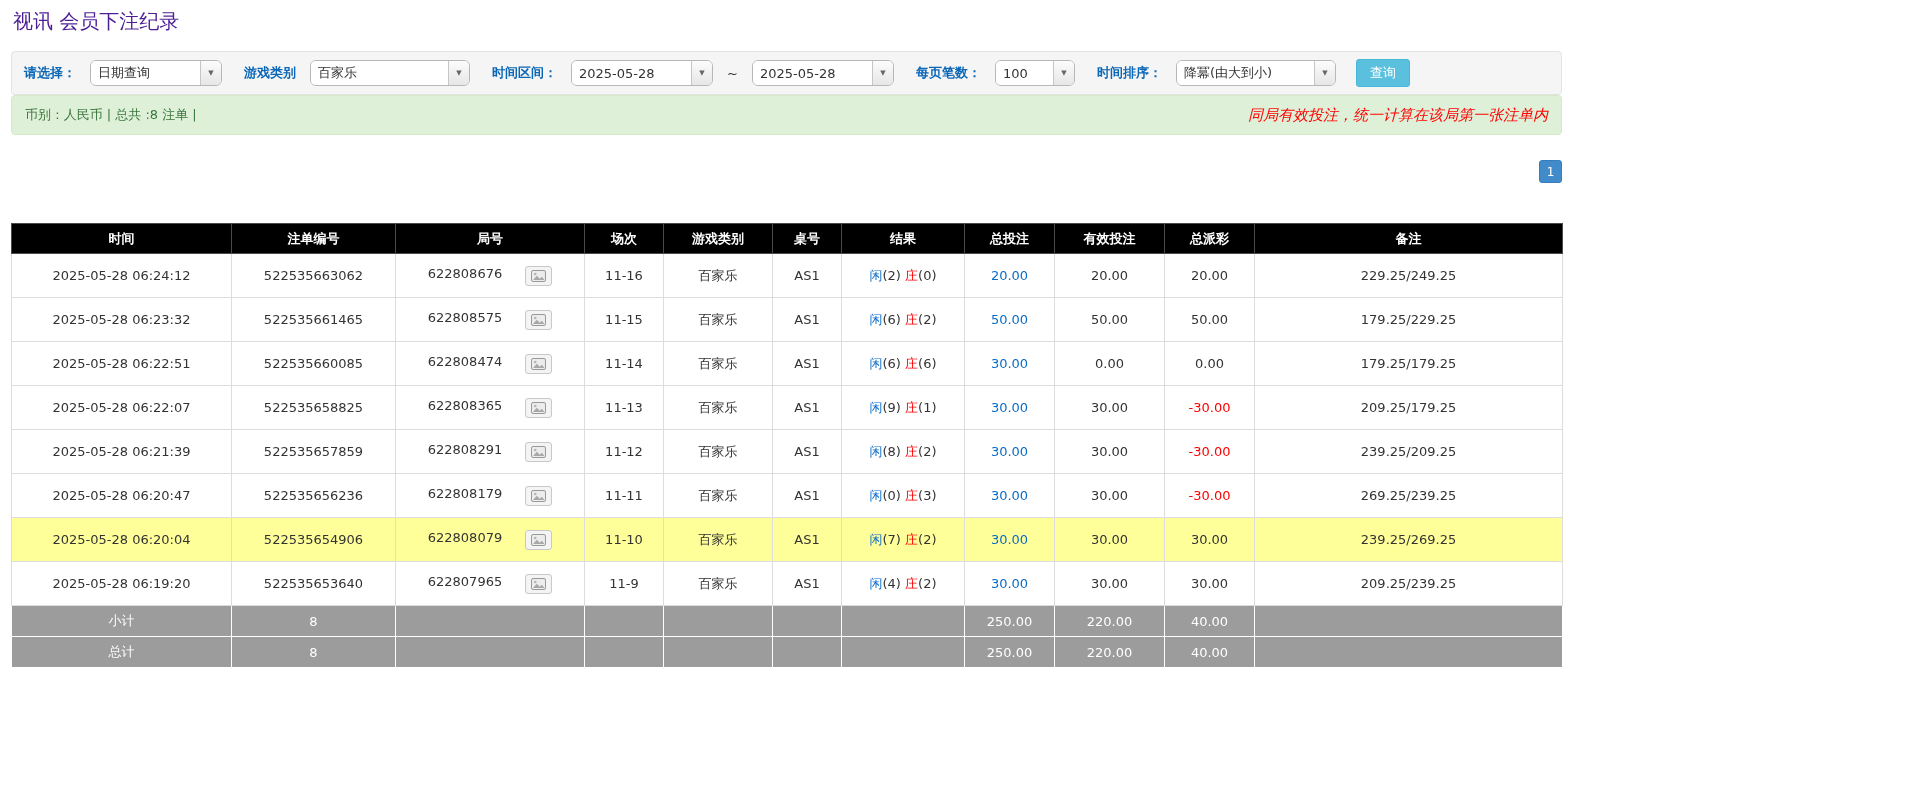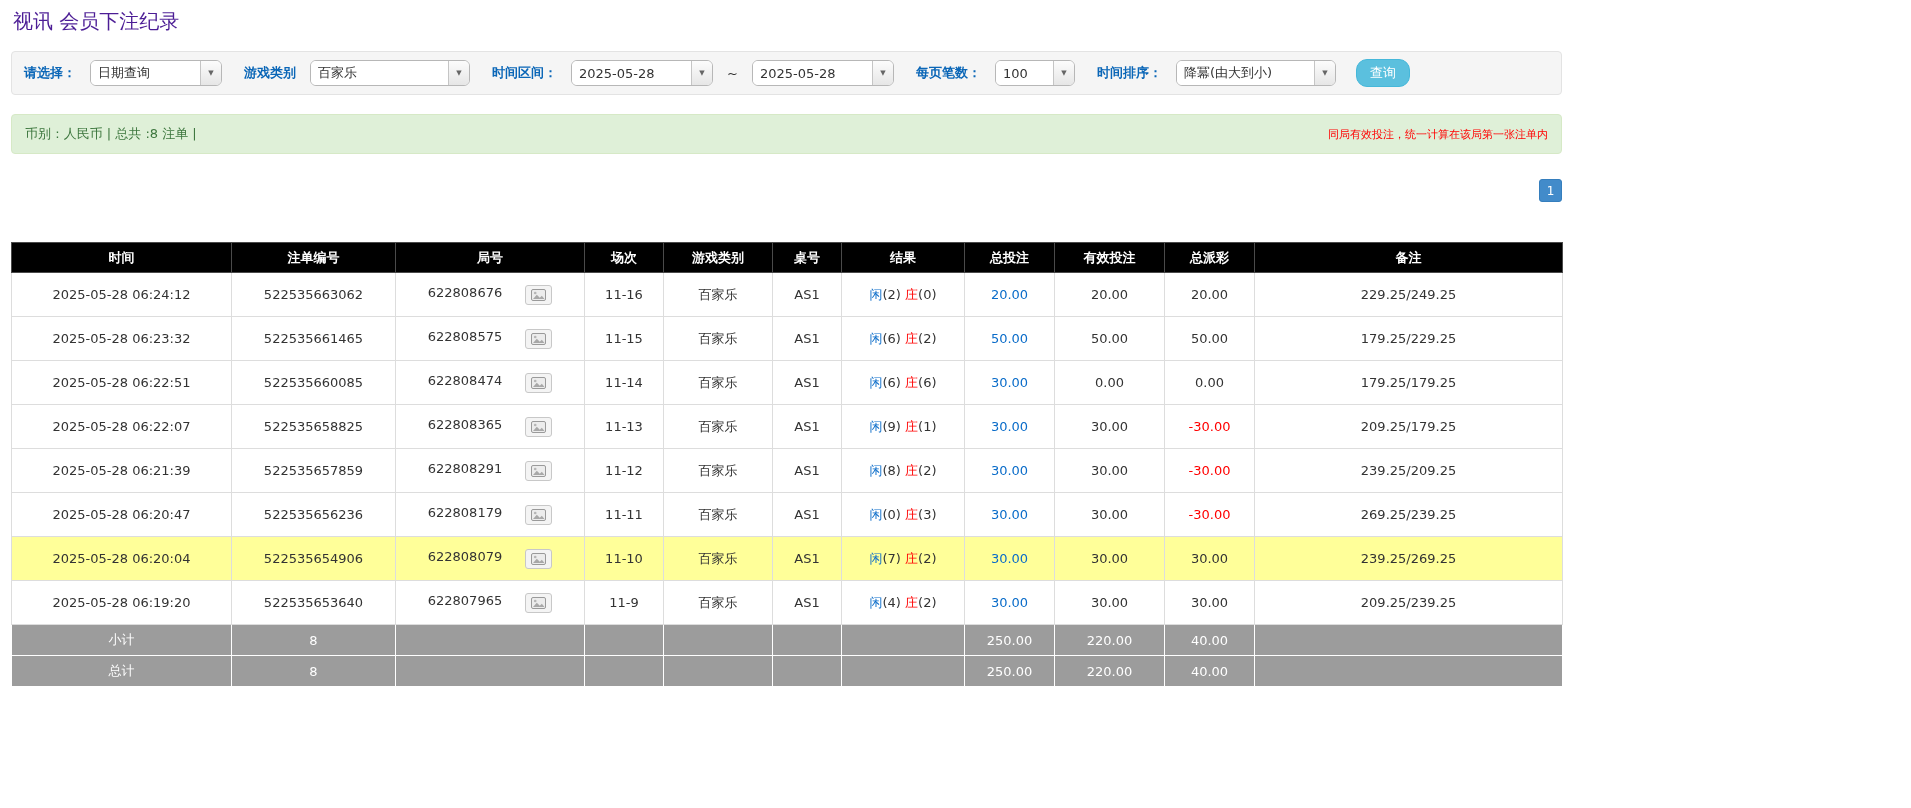--- a/index.html
+++ b/index.html
@@ -58,40 +58,39 @@
   .w130 { width: 132px; } .w160 { width: 160px; } .w140 { width: 142px; }
   .w95  { width: 80px; }
 
   .btn-search {
     margin-left: 12px;
     background: #5bc0de;
     border: 1px solid #46b8da;
     color: #fff;
     height: 28px;
     padding: 0 13px;
-    border-radius: 11px;
+    border-radius: 3px;
     font-size: 13px;
     cursor: pointer;
     font-family: "DejaVu Sans", "Liberation Sans", sans-serif;
   }
 
   
   .notice-bar {
-    margin-top: 19px;
     background: #dff0d8;
     border: 1px solid #d6e9c6;
     border-radius: 4px;
     height: 40px;
     display: flex;
     align-items: center;
     justify-content: space-between;
     padding: 0 13px;
   }
   .notice-left { color: #3c763d; font-size: 13px; }
-  .notice-right { color: #f00; font-size: 11px; }
+  .notice-right { color: #f00; font-size: 15px; font-style: italic; }
 
   
   .pager { display: flex; justify-content: flex-end; margin: 25px 0 10px 0; }
   .page-btn {
     min-width: 23px; height: 23px;
     background: #428bca;
     border: 1px solid #357ebd;
     color: #fff;
     border-radius: 3px;
     display: flex; align-items: center; justify-content: center;

